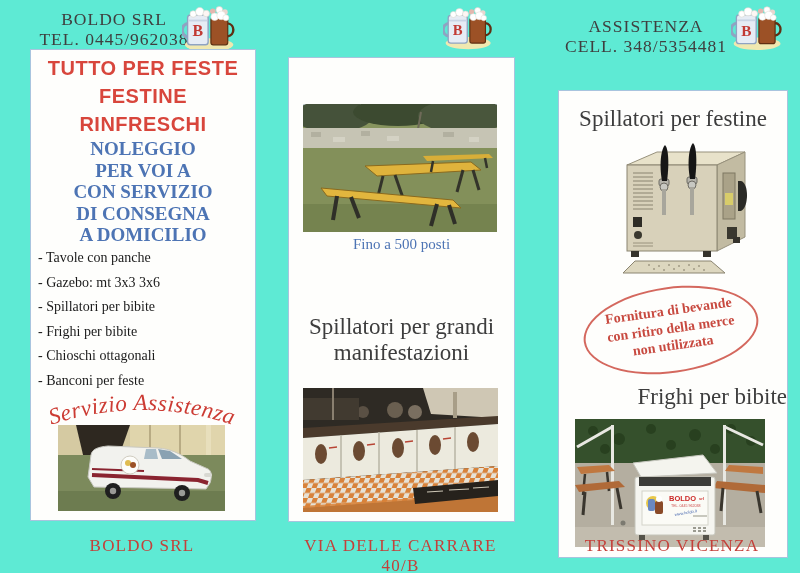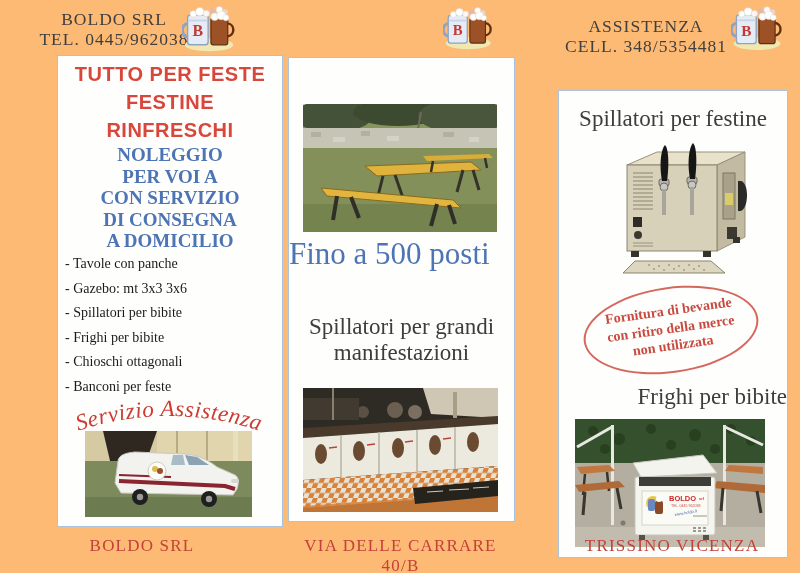--- a/index.html
+++ b/index.html
@@ -1,18 +1,18 @@
 <!DOCTYPE html>
 <html><head>
 <meta charset="utf-8">
 <style>
   html,body{margin:0;padding:0;background:#e8e8e4;}
   .page{
     position:relative;width:800px;height:573px;overflow:hidden;
-    background:#fdba74;font-family:"Liberation Serif",serif;
+    background:#5eead4;font-family:"Liberation Serif",serif;
   }
   .hdr{
     position:absolute;text-align:center;color:#3f3f3f;
     font-size:17.5px;line-height:20px;letter-spacing:1px;
   }
   .panel{
     position:absolute;border:1px solid #a8c4de;background:#fefefc;
   }
   .redline{
     font-family:"Liberation Sans",sans-serif;font-weight:bold;
@@ -22,21 +22,21 @@
     font-weight:bold;font-size:19px;line-height:21.5px;color:#4d74b4;text-align:center;
   }
   .listitem{
     font-size:14px;line-height:24.5px;color:#1a1a1a;text-align:left;padding-left:7px;
     white-space:nowrap;
   }
   .ptitle{
     position:absolute;width:100%;text-align:center;color:#3d3d3d;font-size:23px;line-height:26px;
   }
   .bluecap{
-    position:absolute;width:100%;color:#4d74b4;font-size:31px;
+    position:absolute;width:100%;text-align:center;color:#4d74b4;font-size:15px;
   }
   .footer{
     position:absolute;text-align:center;color:#c4403a;font-size:17px;letter-spacing:1.2px;
   }
   .photo{position:absolute;display:block;}
   .oval{
     position:absolute;border:2px solid #d4685e;border-radius:50%;
     transform:rotate(-8deg);text-align:center;
   }
   .ovalline{
@@ -86,21 +86,21 @@
   </svg>
 
   <div class="hdr" style="left:560px;top:16px;width:172px;">
     <div>ASSISTENZA</div>
     <div>CELL. 348/5354481</div>
   </div>
   <svg class="icon" style="left:731px;top:3px;" width="54" height="49">
     <use href="#beer-icon" xlink:href="#beer-icon"></use>
   </svg>
 
-  <div class="panel" style="left:30px;top:55px;width:224px;height:470px;margin-left:27px;">
+  <div class="panel" style="left:30px;top:49px;width:224px;height:470px;">
     <div style="position:absolute;top:4px;width:100%;">
       <div class="redline">TUTTO PER FESTE</div>
       <div class="redline">FESTINE</div>
       <div class="redline">RINFRESCHI</div>
     </div>
     <div style="position:absolute;top:88px;width:100%;">
       <div class="blueline">NOLEGGIO</div>
       <div class="blueline">PER VOI A</div>
       <div class="blueline">CON SERVIZIO</div>
       <div class="blueline">DI CONSEGNA</div>

